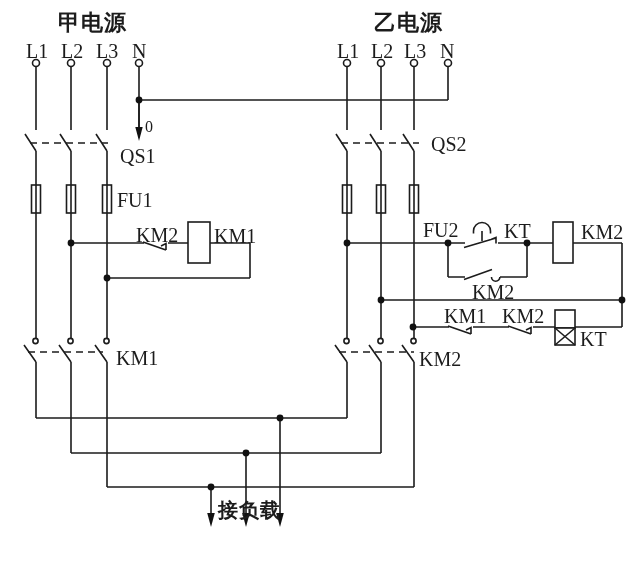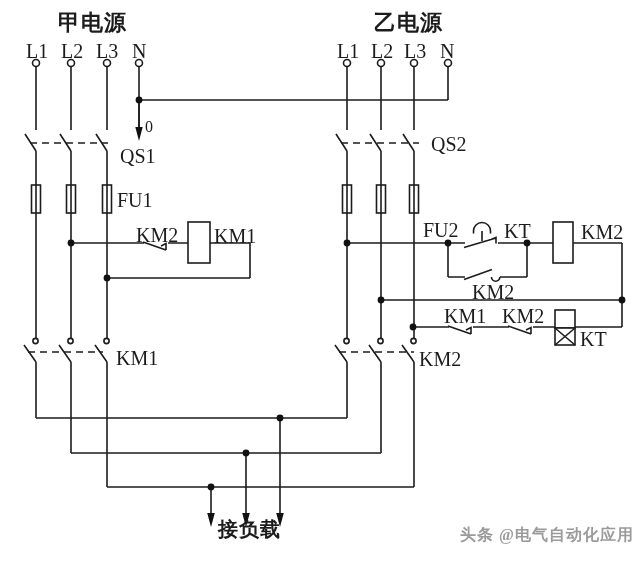--- a/index.html
+++ b/index.html
@@ -200,16 +200,15 @@
   <div class="lbl" style="left:504px;top:221px;">KT</div>
   <div class="lbl" style="left:581px;top:222px;">KM2</div>
   <div class="lbl" style="left:472px;top:282px;">KM2</div>
   <div class="lbl" style="left:444px;top:306px;">KM1</div>
   <div class="lbl" style="left:502px;top:306px;">KM2</div>
   <div class="lbl" style="left:580px;top:329px;">KT</div>
 
   <div class="lbl" style="left:116px;top:348px;">KM1</div>
   <div class="lbl" style="left:419px;top:349px;">KM2</div>
 
-  <div class="lbl load-lbl" style="left:218px;top:519px;">接负载</div>
-
-  <div class="lbl watermark" style="left:460px;top:527px;">头条 @电气自动化应用</div>
+  <div class="lbl load-lbl" style="left:218px;top:500px;">接负载</div>
+
 </div>
 
 </body></html>

